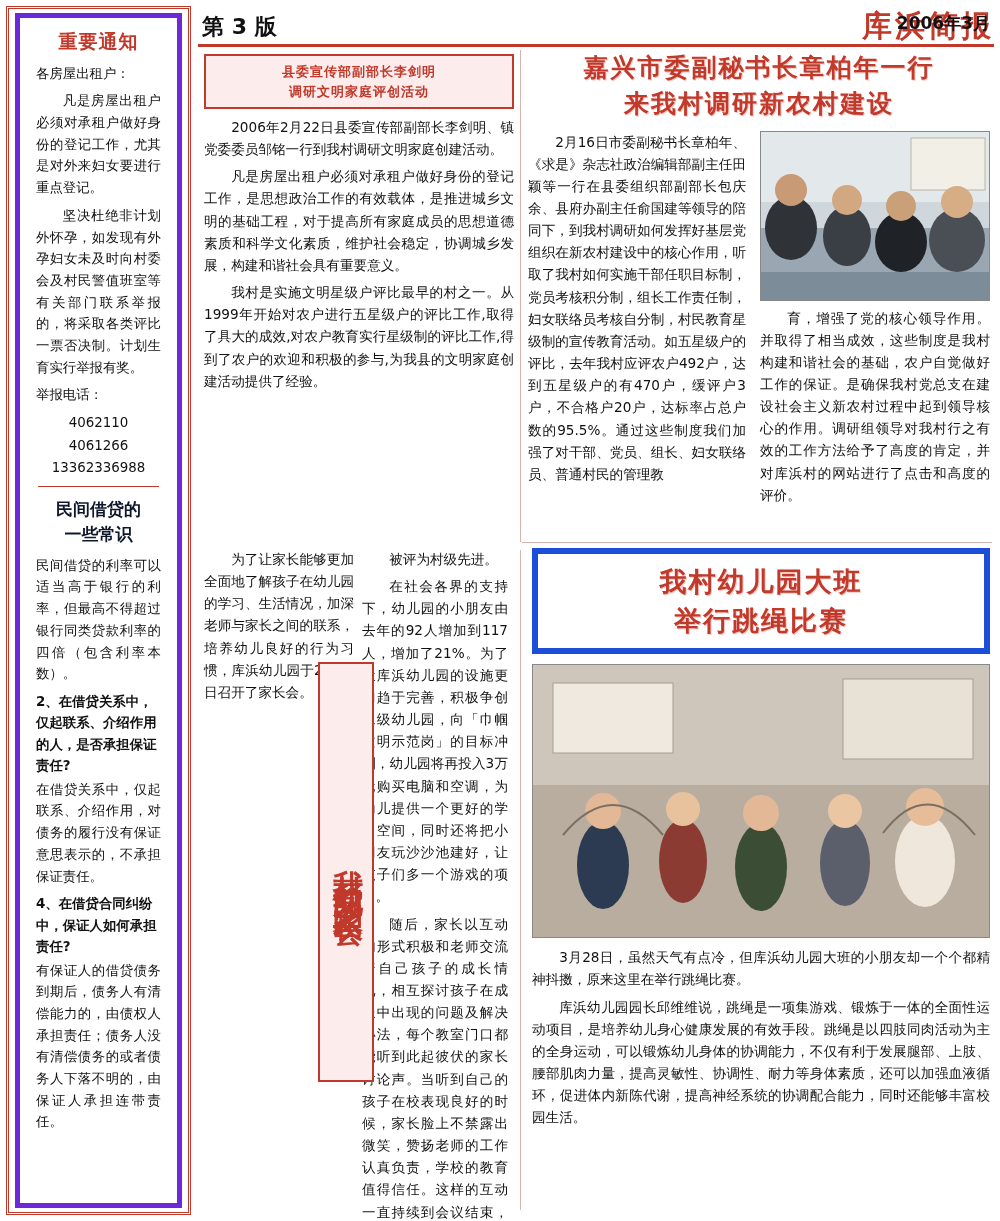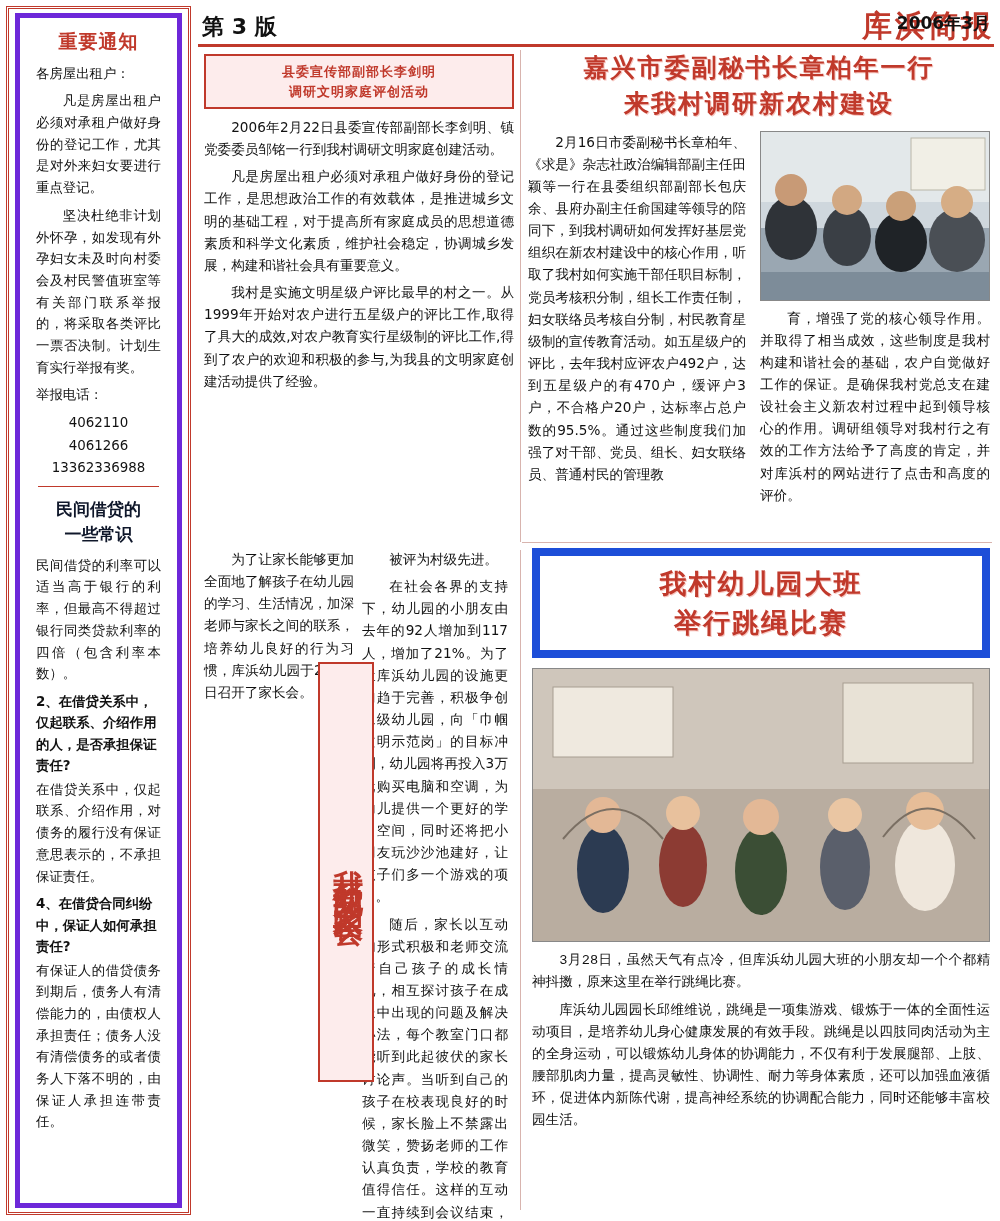--- a/index.html
+++ b/index.html
@@ -79,21 +79,21 @@
   
   .vtitle{
     writing-mode:vertical-rl;text-orientation:upright;
     color:#c0392b;font-weight:bold;font-size:30px;letter-spacing:6px;
     border:2px solid #c0392b;background:#fdecec;
     padding:10px 4px;box-sizing:border-box;text-align:center;
     font-family:"DejaVu Serif","Liberation Serif",serif;
   }
   .sep-v{position:absolute;width:0;border-left:1px solid #d8b4ae;}
   .sep-h{position:absolute;height:0;border-top:1px solid #d8b4ae;}
-  .boxred{border:8px solid #1d4ed8;box-sizing:border-box;}
+  .boxred{border:6px solid #1d4ed8;box-sizing:border-box;}
 </style>
 </head>
 <body>
 
 <div class="page">
 
   <div class="sidebar">
     <div class="sidebar-inner">
       <div class="side-title">重要通知</div>
 
@@ -221,20 +221,20 @@
             <ellipse cx="312" cy="198" rx="25" ry="43" fill="#5a5f6b"></ellipse>
             <circle cx="312" cy="146" r="17" fill="#eac6a3"></circle>
             <ellipse cx="392" cy="196" rx="30" ry="46" fill="#efe7dc"></ellipse>
             <circle cx="392" cy="142" r="19" fill="#e6bd98"></circle>
           </g>
           <path d="M30 170 q50 -60 100 0" stroke="#7a6f63" stroke-width="2" fill="none"></path>
           <path d="M350 168 q44 -58 92 2" stroke="#7a6f63" stroke-width="2" fill="none"></path>
         </svg>
       </div>
 
-      <div style="margin-top:8px;font-family:Liberation Mono, monospace;">
+      <div style="margin-top:8px;">
         <p class="body">3月28日，虽然天气有点冷，但库浜幼儿园大班的小朋友却一个个都精神抖擞，原来这里在举行跳绳比赛。</p>
         <p class="body">库浜幼儿园园长邱维维说，跳绳是一项集游戏、锻炼于一体的全面性运动项目，是培养幼儿身心健康发展的有效手段。跳绳是以四肢同肉活动为主的全身运动，可以锻炼幼儿身体的协调能力，不仅有利于发展腿部、上肢、腰部肌肉力量，提高灵敏性、协调性、耐力等身体素质，还可以加强血液循环，促进体内新陈代谢，提高神经系统的协调配合能力，同时还能够丰富校园生活。</p>
       </div>
     </div>
 
   </div>
 </div>
 
 </body></html>

